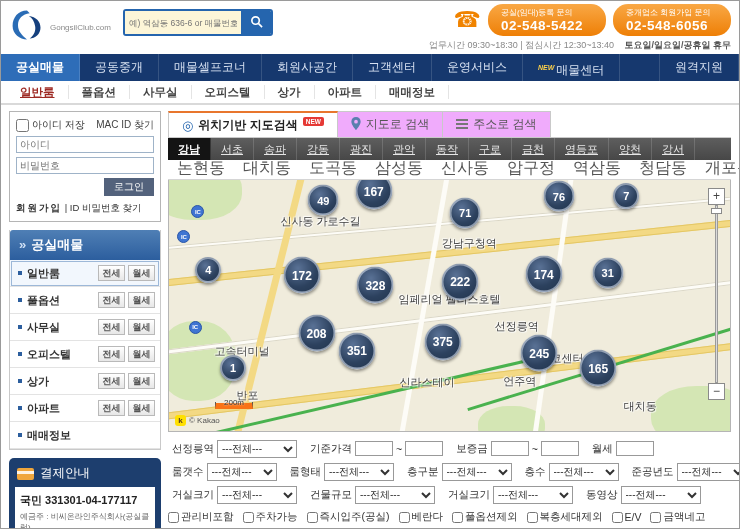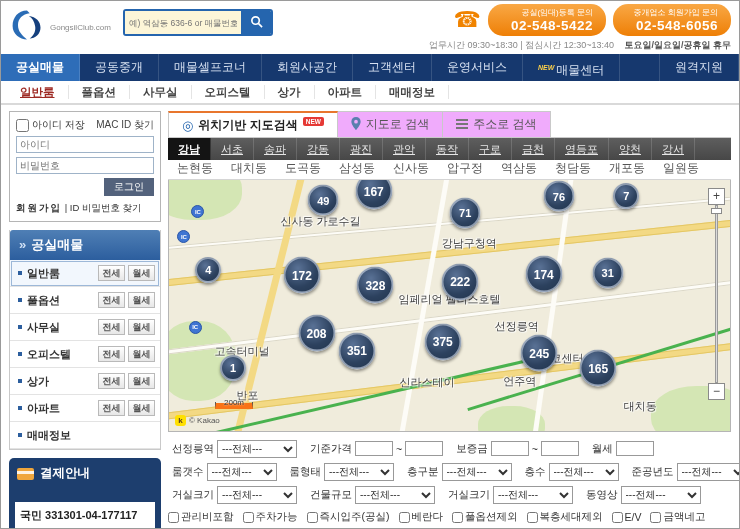--- a/index.html
+++ b/index.html
@@ -10,21 +10,21 @@
   
   .hdr { position:relative; height:53px; background:#fff; }
   .logo { position:absolute; left:8px; top:6px; display:flex; align-items:center; gap:5px; }
   .logo-txt .t1 { font-size:17px; font-weight:bold; color:#15407e; letter-spacing:3px; }
   .logo-txt .t2 { font-size:8px; color:#8a8a8a; margin-top:1px; }
   .searchbox { position:absolute; left:122px; top:8px; width:150px; height:27px; border:2px solid #2565ae; border-radius:3px; display:flex; overflow:hidden; background:#fdf6d8; }
   .searchbox input { flex:1; border:none; outline:none; background:#fdf6d8; font-size:8.5px; padding:0 4px; color:#555; min-width:0; }
   .searchbox button { width:30px; border:none; background:#2565ae; cursor:pointer; display:flex; align-items:center; justify-content:center; }
   .contact { position:absolute; right:8px; top:3px; display:flex; align-items:center; gap:7px; }
   .phone-glyph { font-size:22px; color:#f08300; line-height:1; }
-  .badge-orange { background:linear-gradient(#f9a845,#ee7f06); border-radius:15px; color:#fff; text-align:right; padding:3px 13px; min-width:118px; }
+  .badge-orange { background:linear-gradient(#f9a845,#ee7f06); border-radius:15px; color:#fff; text-align:left; padding:3px 13px; min-width:118px; }
   .badge-orange .bl { font-size:8px; }
   .badge-orange .bp { font-size:13.5px; font-weight:bold; letter-spacing:0.5px; }
   .hours { position:absolute; right:8px; top:38px; font-size:9px; color:#888; }
   .hours b { color:#555; margin-left:8px; }
 
   
   .mainnav { height:27px; background:#16386e; display:flex; align-items:stretch; font-size:12px; color:#d8e2f2; }
   .mainnav .mni { line-height:27px; padding:0 15px; border-right:1px solid rgba(255,255,255,.14); cursor:pointer; white-space:nowrap; }
   .mainnav .mni.active { background:#2e6db8; color:#fff; font-weight:bold; }
   .mainnav .sp { flex:1; }
@@ -55,40 +55,40 @@
   .smenu-h { height:30px; background:linear-gradient(#4f7fb5,#2c5e9e); color:#fff; font-size:13px; font-weight:bold; line-height:30px; padding-left:9px; border-radius:3px 3px 0 0; }
   .smenu-h::before { content:"»"; margin-right:5px; color:#cfe0f5; }
   .smi { height:27px; border-bottom:1px solid #e3e3e3; display:flex; align-items:center; padding:0 5px; font-size:11px; font-weight:bold; color:#333; cursor:pointer; background:#fff; }
   .smi.active { background:#f2f7fd; outline:1px solid #9db8d8; outline-offset:-2px; }
   .smi .bullet { width:4px; height:4px; background:#2c5e9e; margin:0 5px 0 3px; flex:none; }
   .smi .lbl { flex:1; }
   .smi .tbtn { width:27px; height:16px; border:1px solid #b9b9b9; background:linear-gradient(#fff,#e7e7e7); font-size:9px; color:#555; line-height:14px; text-align:center; margin-left:3px; cursor:pointer; }
 
   
   .paybox { margin-top:8px; background:#1d3e6e; border-radius:5px 5px 0 0; padding:6px 6px 8px; }
-  .pay-h { color:#fff; font-size:12.5px; font-weight:bold; display:flex; align-items:center; gap:6px; padding:1px 2px 20px; }
+  .pay-h { color:#fff; font-size:12.5px; font-weight:normal; display:flex; align-items:center; gap:6px; padding:1px 2px 5px; }
   .card-ico { width:17px; height:12px; border-radius:2px; background:#f0a63c; position:relative; flex:none; }
   .card-ico::after { content:""; position:absolute; left:0; top:3px; width:100%; height:3px; background:#fff; opacity:.85; }
   .pay-inner { background:#fff; padding:6px 5px; }
   .pay-acct { font-size:11px; font-weight:bold; color:#222; }
   .pay-holder { font-size:8px; color:#666; margin-top:3px; }
 
   
   .stabs { display:flex; height:27px; border-bottom:1px solid #c9c9c9; }
   .stab { display:flex; align-items:center; gap:5px; padding:0 13px; border:1px solid #c9c9c9; border-left:none; border-bottom:none; background:#f0abfc; font-size:12px; color:#555; cursor:pointer; }
   .stab:first-child { border-left:1px solid #c9c9c9; }
   .stab.active { background:#fff; font-weight:bold; color:#222; border-top:2px solid #e8762d; }
   .stab .tgt { color:#2565ae; font-weight:bold; font-size:13px; }
   .badge-new { background:#e53935; color:#fff; font-size:6.5px; font-weight:bold; padding:1px 3px; border-radius:2px; align-self:flex-start; margin-top:4px; }
 
   
   .regions { display:flex; height:22px; background:linear-gradient(#5e5e5e,#474747); font-size:11px; color:#e6e6e6;text-decoration:underline; }
   .rgi { line-height:22px; padding:0 10px; border-right:1px solid rgba(255,255,255,.15); cursor:pointer; white-space:nowrap; }
   .rgi.active { background:#141414; color:#fff; font-weight:bold; }
-  .districts { height:20px; display:flex; align-items:flex-start; font-size:12px; color:#555; border-bottom:1px solid #d5d5d5; background:#fff; }
+  .districts { height:20px; display:flex; align-items:flex-end; font-size:16px; color:#555; border-bottom:1px solid #d5d5d5; background:#fff; }
   .dti { padding:0 9px; cursor:pointer; white-space:nowrap; }
 
   
   .map { position:relative; height:252px; background:#f0ecdc; border:1px solid #b5b5b5; border-top:none; overflow:hidden; }
   .park { position:absolute; background:#d4e6b4; border-radius:45%; }
   .road-y { position:absolute; background:#f3d984; border-top:1px solid #e4c765; border-bottom:1px solid #e4c765; }
   .road-w { position:absolute; background:#fdfcf7; border-top:1px solid #dbd7c6; border-bottom:1px solid #dbd7c6; }
   .line-g { position:absolute; background:#49b24e; }
   .ic { position:absolute; width:13px; height:13px; border-radius:50%; background:#3f75d2; border:1px solid #2a56a8; color:#fff; font-size:6px; font-weight:bold; display:flex; align-items:center; justify-content:center; }
   .marker { position:absolute; transform:translate(-50%,-50%); border-radius:50%; background:radial-gradient(circle at 38% 30%, #5a7296 0%, #2c415e 60%, #22344d 100%); border:2px solid rgba(225,233,244,.55); box-shadow:0 2px 3px rgba(0,0,0,.4); color:#fff; font-weight:bold; display:flex; align-items:center; justify-content:center; cursor:pointer; z-index:3; }

